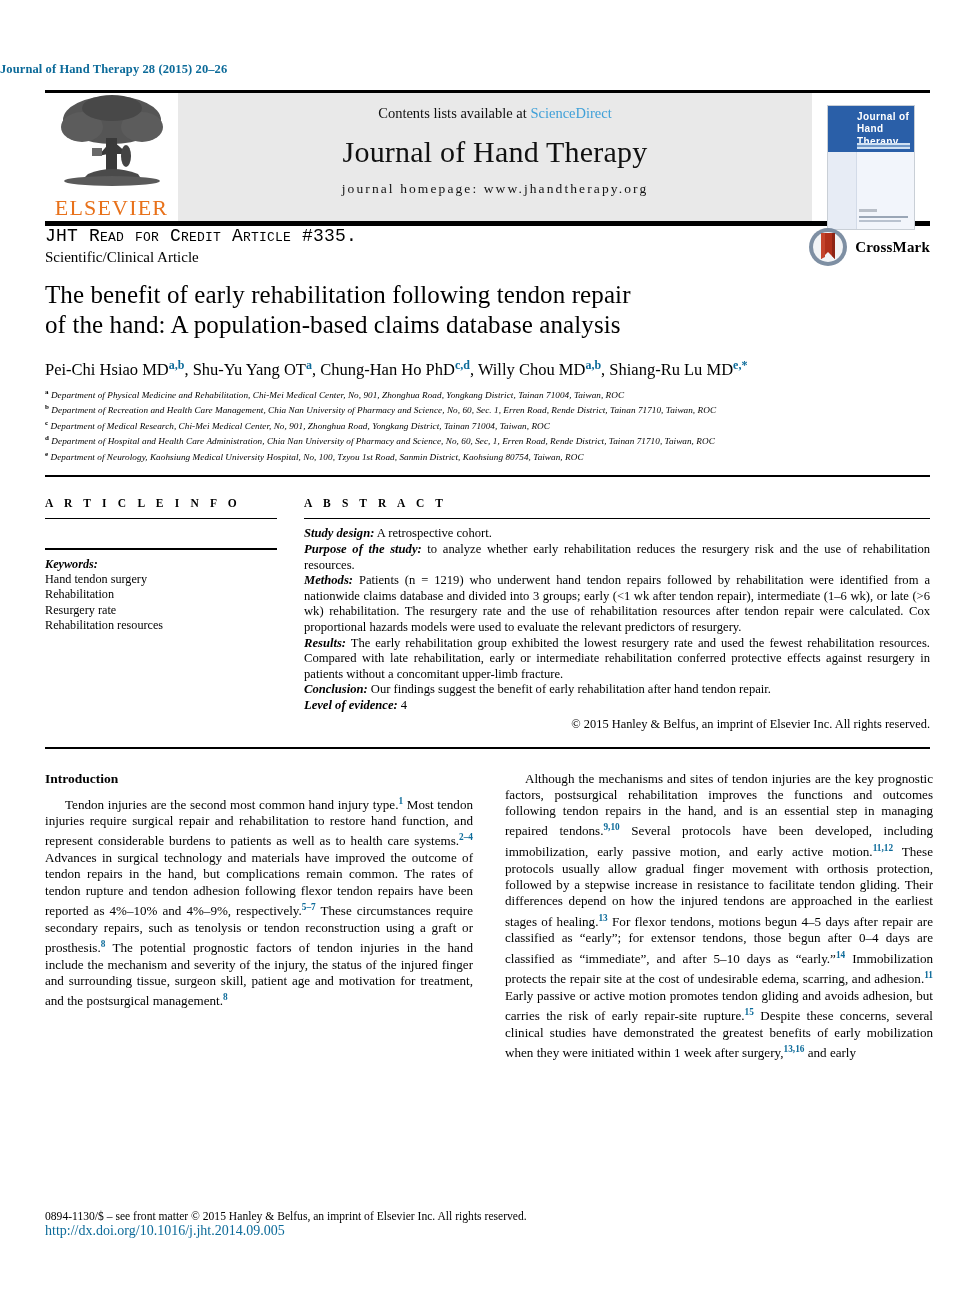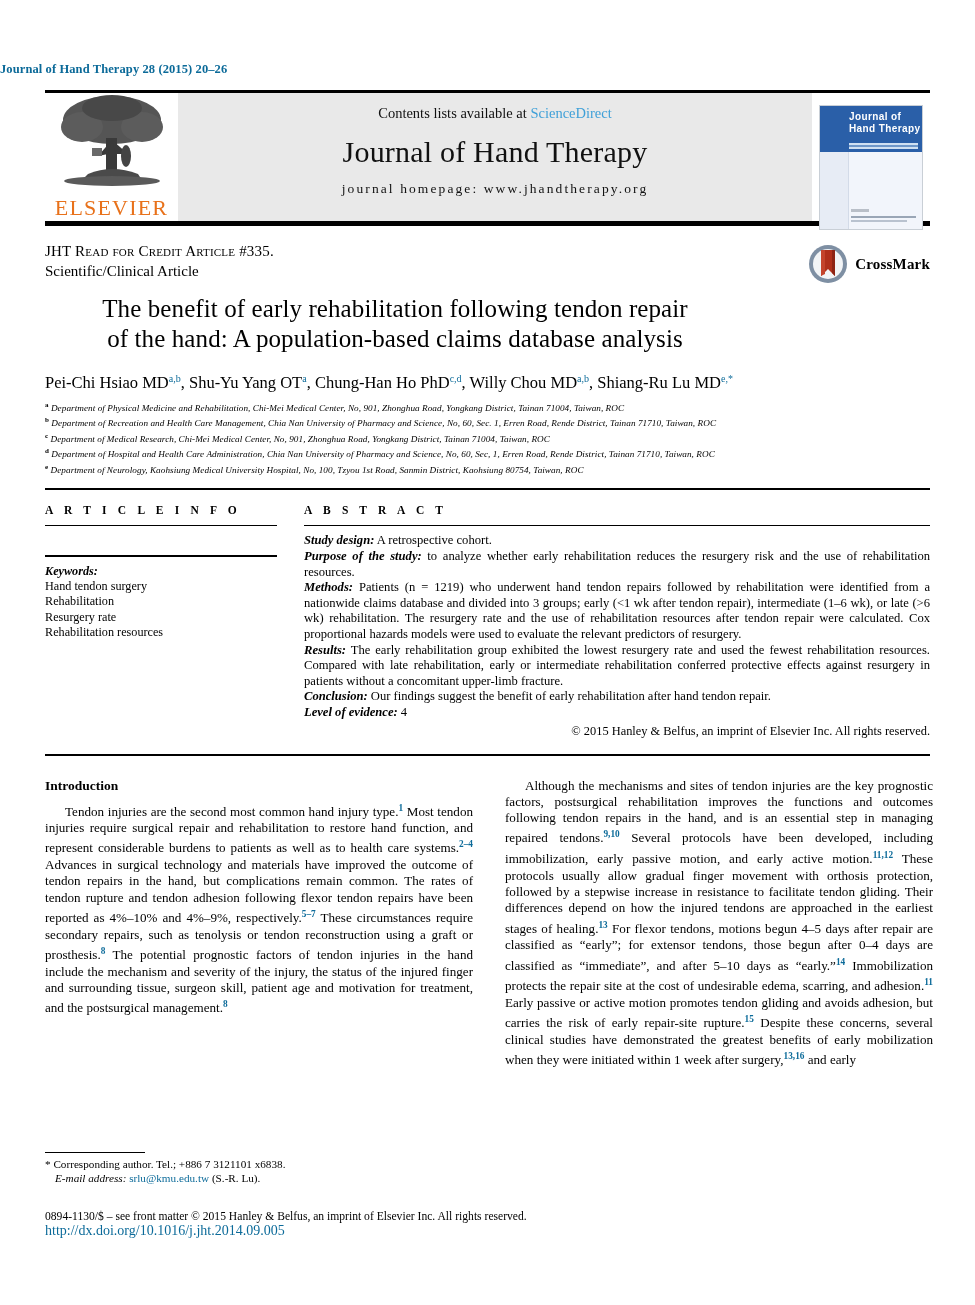--- a/index.html
+++ b/index.html
@@ -49,21 +49,21 @@
   .contents-line { font-size:14.5px; color:#111; }
   .contents-line .sd { color:#3fa0d8; }
   .journal-big { font-size:30px; letter-spacing:0.2px; color:#111; }
   .homepage-line { font-size:13.5px; letter-spacing:2.1px; color:#111; }
   .cover-cell {
     width:118px; flex:0 0 118px;
     display:flex; align-items:center; justify-content:center;
     background:#ffffff;
   }
   .cover {
-    width:104px; height:125px; background:#6d28d9;
+    width:88px; height:125px; background:#6d28d9;
     border:1px solid #c9cfd6; box-sizing:border-box; position:relative;
     overflow:hidden;
     margin-top:20px;
   }
   .cover-top { height:46px; background:#2a5fa8; position:relative; }
   .cover-title {
     position:absolute; left:29px; top:5px; color:#fff;
     font-family:"Liberation Sans", sans-serif;
     font-size:10px; font-weight:bold; line-height:12.5px; letter-spacing:0.4px;
   }
@@ -72,49 +72,49 @@
   .cover-body { position:absolute; top:46px; left:0; right:0; bottom:0; background:#f2f5fb; }
   .cover-spine { position:absolute; left:0; top:46px; bottom:0; width:28px; background:#e7ecf5; border-right:1px solid #d3dbe8;}
   .cover-foot { position:absolute; left:31px; bottom:7px; right:6px; }
   .cover-foot .cf1 { height:3px; width:18px; background:#b9bfc8; margin-bottom:4px;}
   .cover-foot .cf2 { height:2px; width:100%; background:#9aa6b6; margin-bottom:2px;}
   .cover-foot .cf3 { height:2px; width:86%; background:#b9c2cf; }
 
   
   .content { margin:0 45px; }
   .jht-line {
-    margin-top:17px; font-size:15px; letter-spacing:0.2px;
+    font-size:18px; letter-spacing:0.2px;font-family:Liberation Mono, monospace;
   }
   .smallcaps { font-variant:small-caps; }
   .sci-line { font-size:15px; margin-top:3px; }
   .title {
     font-size:25px; line-height:30px; margin-top:14px;
-    max-width:700px; letter-spacing:0.1px;text-align:center;
+    max-width:700px; letter-spacing:0.1px;
   }
   .crossmark {
     position:absolute; right:0px; top:0px;
     display:flex; align-items:center; gap:6px;
   }
   .cm-text { font-size:15px; font-weight:bold; font-family:"Liberation Serif",serif; letter-spacing:0.2px;}
   .title-block { position:relative; }
 
   .authors {
     font-size:16.5px; margin-top:14px; line-height:20px;
   }
-  .authors sup { color:#0b6a99; font-size:10px; font-weight:normal; }
+  .authors sup { color:#0b6a99; font-size:12px; font-weight:bold; }
   .affils { margin-top:6px; }
   .affil {
     font-size:9.2px; font-style:italic; line-height:12.6px;
     letter-spacing:0.05px;
   }
   .affil sup { font-style:normal; font-weight:bold; font-size:7px; }
 
   
   .rule-mid { height:2px; background:#000; margin-top:11px; }
-  .two-col { display:flex; margin-top:14px; }
+  .two-col { display:flex; margin-top:20px; }
   .col-info { width:232px; flex:0 0 232px; }
   .col-abs { flex:1 1 auto; margin-left:27px; }
   .sec-head {
     font-family:"Liberation Serif",serif;
     font-size:11.5px; font-weight:bold; letter-spacing:4.2px;
   }
   .hr-thin { height:1.6px; background:#000; margin:9px 0 7px 0; }
   .info-block { font-size:12.2px; line-height:15.2px; }
   .info-block .ib-title { font-style:italic; font-weight:bold; }
   .info-gap { height:13px; }
@@ -284,26 +284,19 @@
         <div class="h2">Introduction</div>
         <p class="ptext"><span>Tendon injuries are the second most common hand injury type.</span><span class="ref">1</span><span> Most tendon injuries require surgical repair and rehabilitation to restore hand function, and represent considerable burdens to patients as well as to health care systems.</span><span class="ref">2–4</span><span> Advances in surgical technology and materials have improved the outcome of tendon repairs in the hand, but complications remain common. The rates of tendon rupture and tendon adhesion following flexor tendon repairs have been reported as 4%–10% and 4%–9%, respectively.</span><span class="ref">5–7</span><span> These circumstances require secondary repairs, such as tenolysis or tendon reconstruction using a graft or prosthesis.</span><span class="ref">8</span><span> The potential prognostic factors of tendon injuries in the hand include the mechanism and severity of the injury, the status of the injured finger and surrounding tissue, surgeon skill, patient age and motivation for treatment, and the postsurgical management.</span><span class="ref">8</span></p>
       </div>
 
       <div class="bcol right">
         <p class="ptext"><span>Although the mechanisms and sites of tendon injuries are the key prognostic factors, postsurgical rehabilitation improves the functions and outcomes following tendon repairs in the hand, and is an essential step in managing repaired tendons.</span><span class="ref">9,10</span><span> Several protocols have been developed, including immobilization, early passive motion, and early active motion.</span><span class="ref">11,12</span><span> These protocols usually allow gradual finger movement with orthosis protection, followed by a stepwise increase in resistance to facilitate tendon gliding. Their differences depend on how the injured tendons are approached in the earliest stages of healing.</span><span class="ref">13</span><span> For flexor tendons, motions begun 4–5 days after repair are classified as “early”; for extensor tendons, those begun after 0–4 days are classified as “immediate”, and after 5–10 days as “early.”</span><span class="ref">14</span><span> Immobilization protects the repair site at the cost of undesirable edema, scarring, and adhesion.</span><span class="ref">11</span><span> Early passive or active motion promotes tendon gliding and avoids adhesion, but carries the risk of early repair-site rupture.</span><span class="ref">15</span><span> Despite these concerns, several clinical studies have demonstrated the greatest benefits of early mobilization when they were initiated within 1 week after surgery,</span><span class="ref">13,16</span><span> and early</span></p>
       </div>
     </div>
   </div>
 
-  <div class="footnote-wrap">
-    <div class="fn-rule"></div>
-    <div class="footnote">
-      <div>* Corresponding author. Tel.; +886 7 3121101 x6838.</div>
-      <div style="padding-left:10px;"><span class="ital">E-mail address:</span> <span class="lnk">srlu@kmu.edu.tw</span><span> (S.-R. Lu).</span></div>
-    </div>
-  </div>
 
   <div class="footer">
     <div class="footer-line1">0894-1130/$ – see front matter © 2015 Hanley &amp; Belfus, an imprint of Elsevier Inc. All rights reserved.</div>
     <div class="doi">http://dx.doi.org/10.1016/j.jht.2014.09.005</div>
   </div>
 
 </div>
 
 </body></html>

